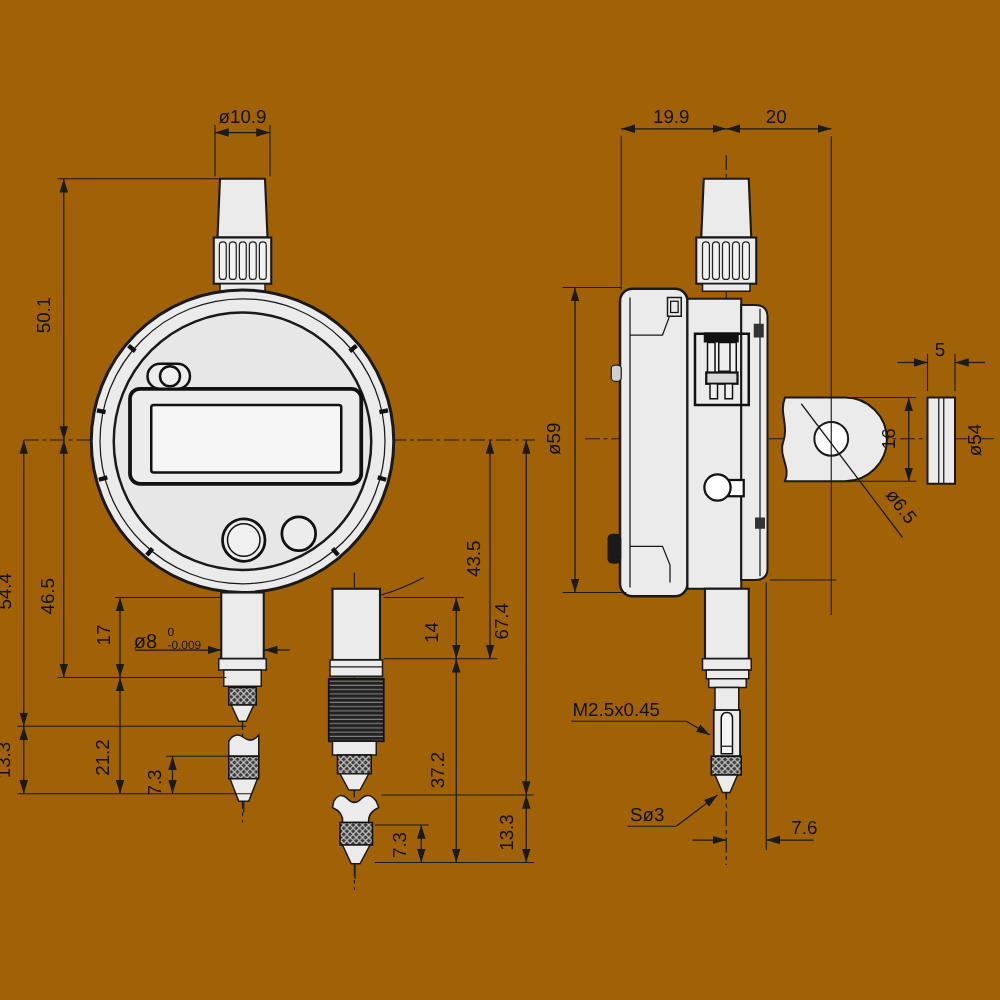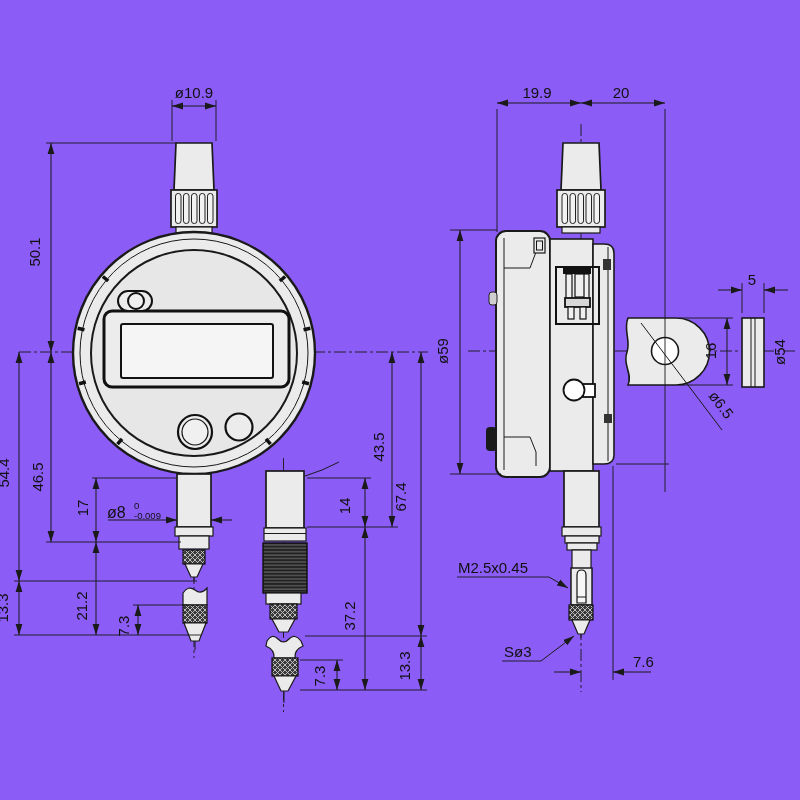--- a/index.html
+++ b/index.html
@@ -1,16 +1,16 @@
 <!DOCTYPE html>
 <html><head>
 <meta charset="utf-8">
 <style>
   html,body{margin:0;padding:0;background:#ffffff;}
-  .page{width:800px;height:800px;position:relative;background:#8b5cf6;overflow:hidden;}
+  .page{width:800px;height:800px;position:relative;background:#a16207;overflow:hidden;}
   svg{display:block;}
   text{font-family:"Liberation Sans", sans-serif;fill:#111;}
   .dim{font-size:15px;}
   .dimsmall{font-size:9.5px;}
   .dimbig{font-size:16px;}
   .ln{stroke:#1a1a1a;stroke-width:1;fill:none;}
   .ext{stroke:#1a1a1a;stroke-width:0.9;fill:none;}
   .out{stroke:#1a1a1a;stroke-width:1.7;fill:#ebebeb;}
   .out2{stroke:#1a1a1a;stroke-width:1.2;fill:#ebebeb;}
   .thin{stroke:#1a1a1a;stroke-width:1;fill:none;}

